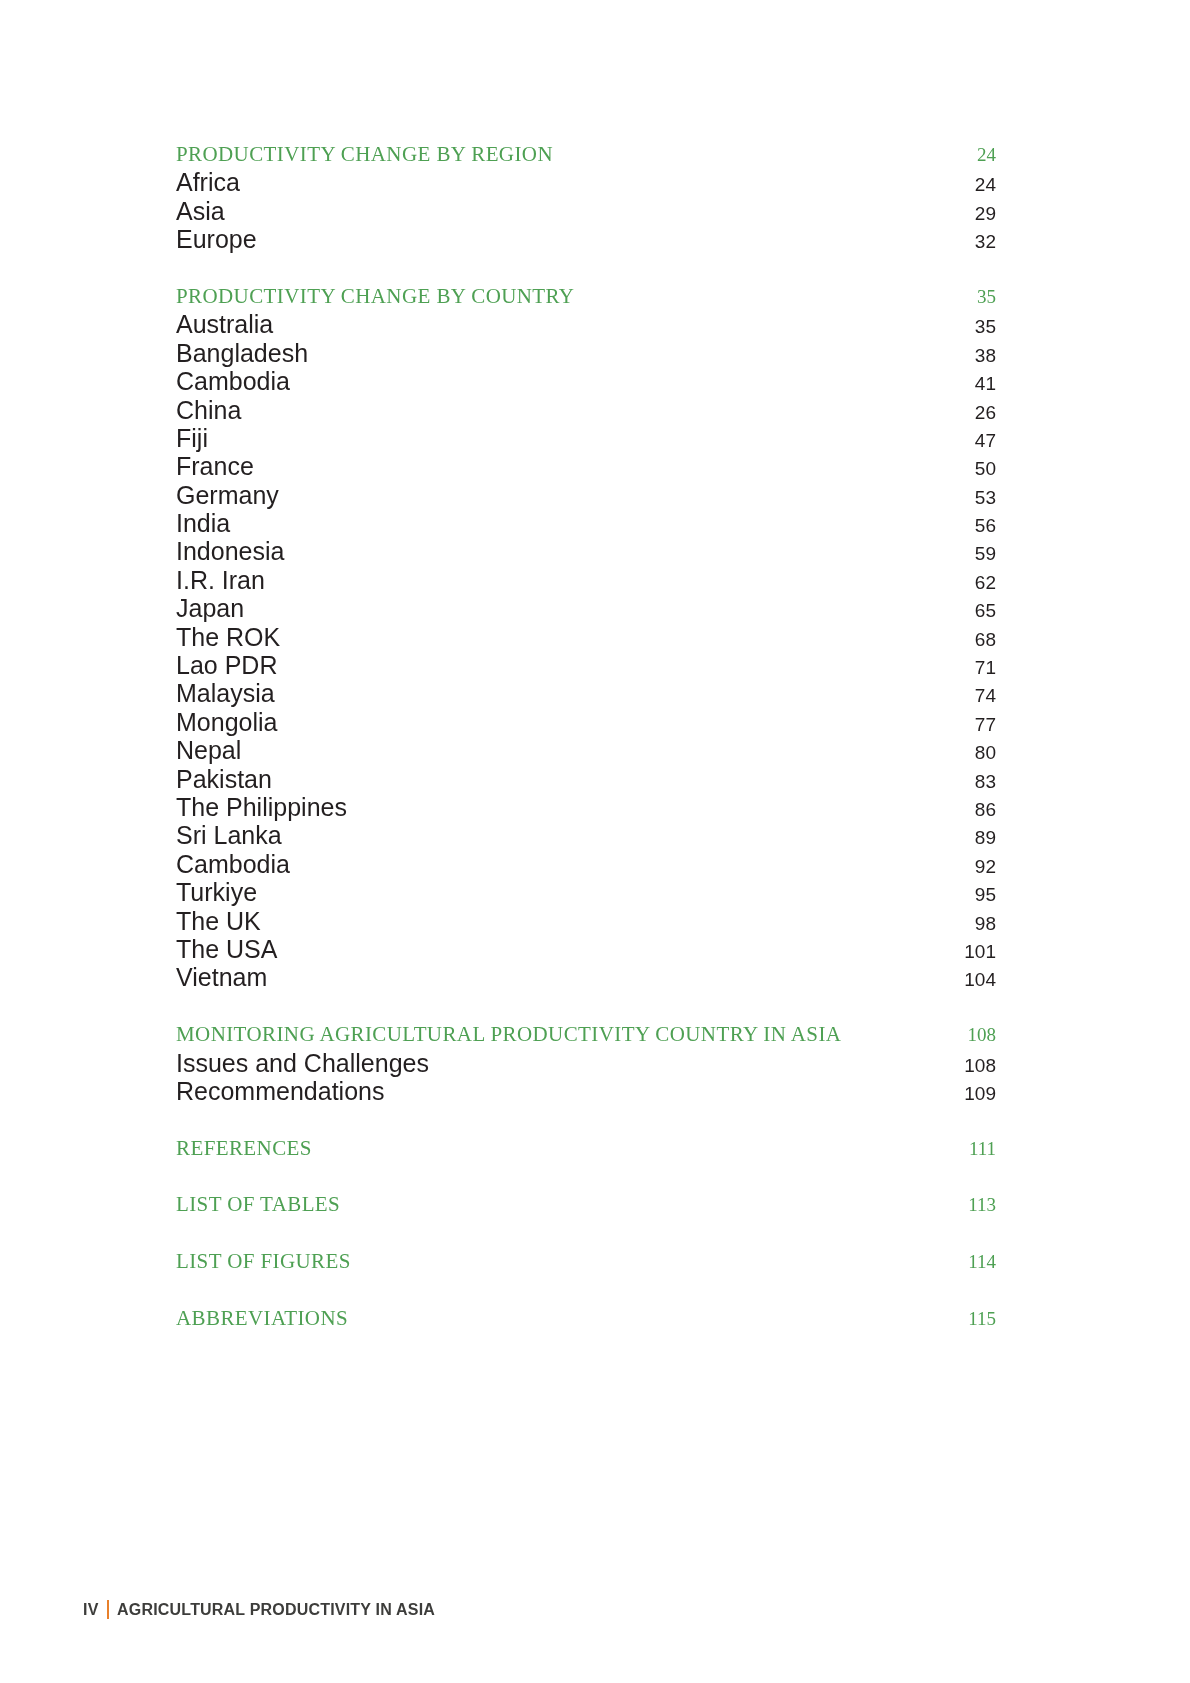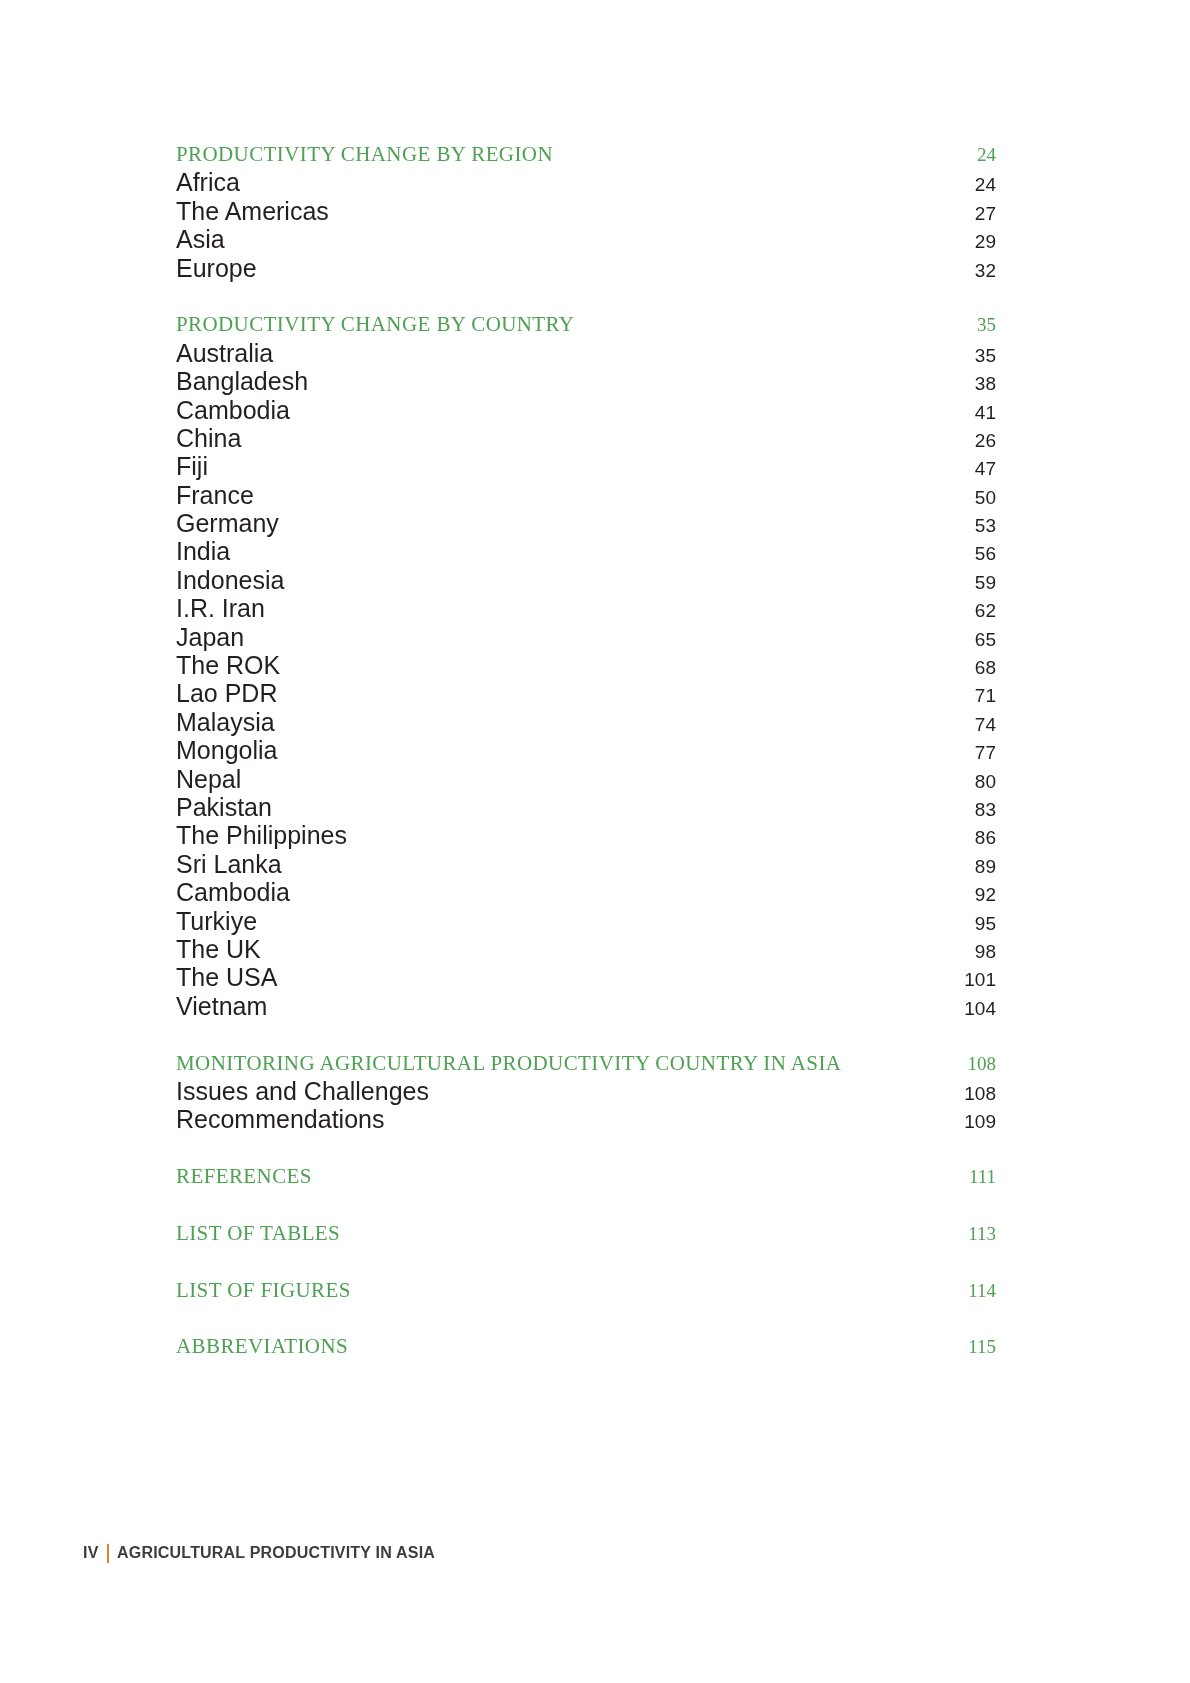--- a/index.html
+++ b/index.html
@@ -43,23 +43,23 @@
   }
   .item-row .toc-page {
     font-size: 19px;
     color: var(--body-text, #231f20);
   }
   .toc-label { text-decoration: none; cursor: pointer; }
   .standalone .heading-row { margin-top: 28.4px; }
   .page-footer {
     position: absolute;
     left: 83px;
-    top: 1544px;
+    top: 1600px;
     display: flex;
-    align-items: flex-start;
+    align-items: center;
     gap: 8px;
     font-size: 16px;
     font-weight: bold;
     letter-spacing: 0.2px;
     color: var(--footer-text, #3d3d3b);
   }
   .footer-sep {
     display: inline-block;
     width: 2.5px;
     height: 19px;
@@ -78,24 +78,20 @@
         <span class="toc-label">PRODUCTIVITY CHANGE BY REGION</span>
         <span class="toc-page">24</span>
       </div>
       <div>
 
           <div class="toc-row item-row">
             <span class="toc-label">Africa</span>
             <span class="toc-page">24</span>
           </div>
 
-          <div class="toc-row item-row">
-            <span class="toc-label">The Americas</span>
-            <span class="toc-page">27</span>
-          </div>
 
           <div class="toc-row item-row">
             <span class="toc-label">Asia</span>
             <span class="toc-page">29</span>
           </div>
 
           <div class="toc-row item-row">
             <span class="toc-label">Europe</span>
             <span class="toc-page">32</span>
           </div>

